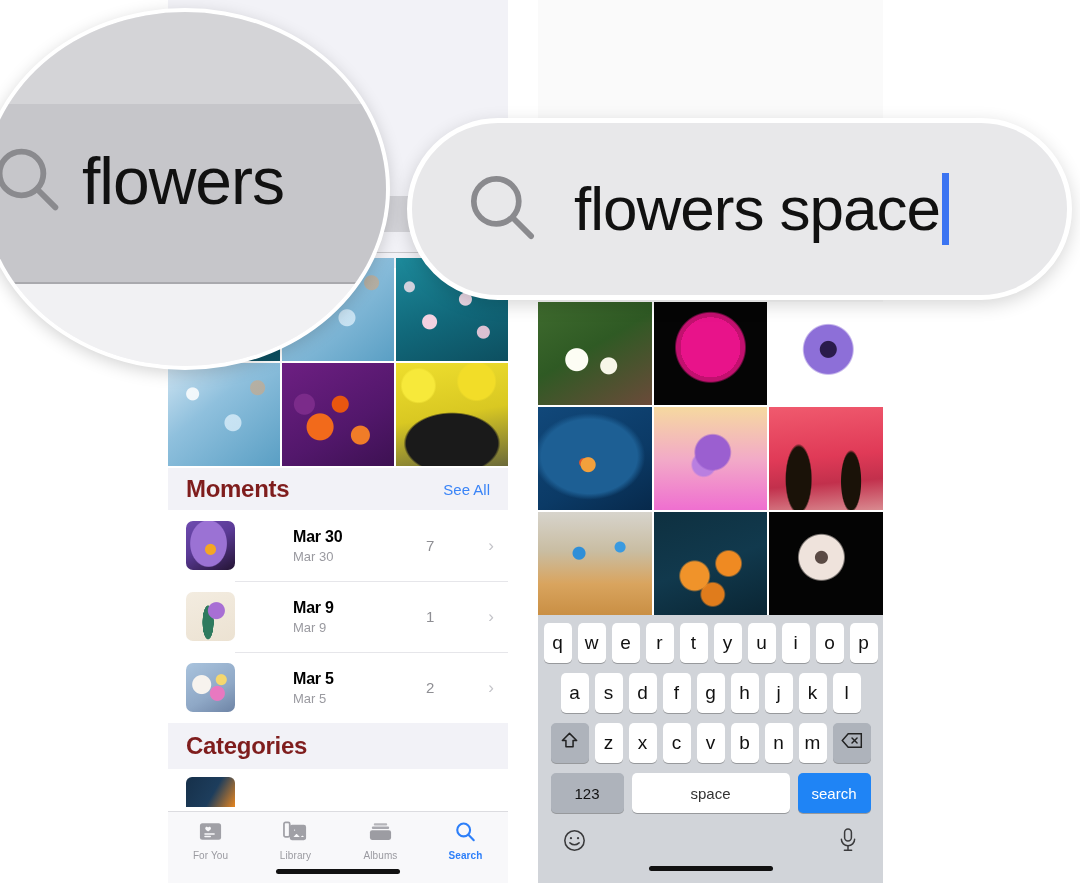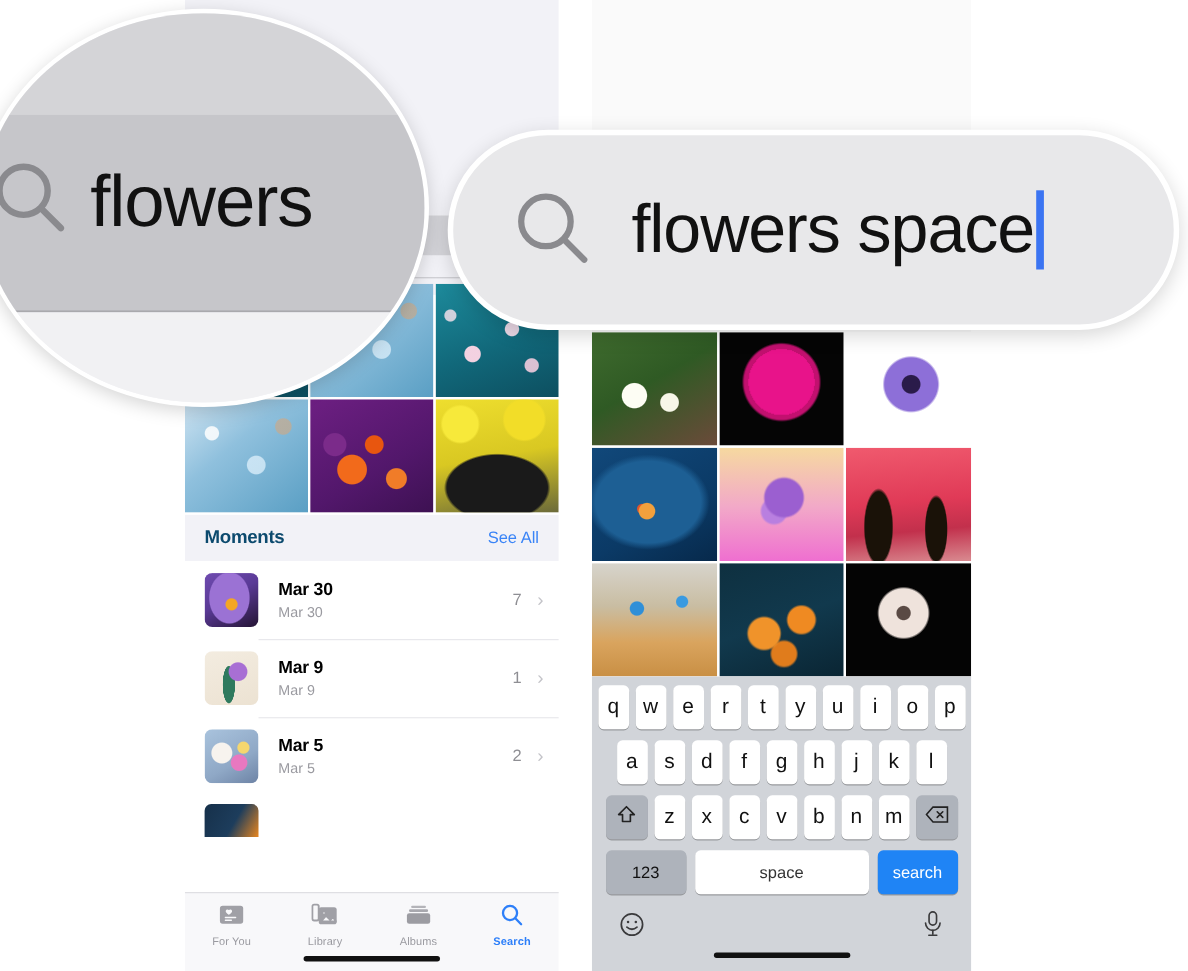--- a/index.html
+++ b/index.html
@@ -115,37 +115,38 @@
   .section-head {
     background: #f2f2f7;
     height: 42px;
     display: flex;
     align-items: center;
     justify-content: space-between;
     padding: 0 18px;
     box-sizing: border-box;
   }
   .section-head .title {
-    font-size: 17px;
+    font-size: 24px;
     font-weight: bold;
-    color: #0c4a6e;
+    color: #7f1d1d;
     letter-spacing: -0.3px;
   }
   .section-head .see-all {
     font-size: 15px;
     color: #3a84f7;
   }
   .moments-list { background: #fff; }
   .moment-row {
     display: flex;
     align-items: center;
     height: 71px;
     padding: 0 14px 0 18px;
     box-sizing: border-box;
     position: relative;
+    gap: 40px;
   }
   .moment-row + .moment-row::before {
     content: "";
     position: absolute;
     left: 67px; right: 0; top: 0;
     height: 1px;
     background: #e6e6ea;
   }
   .moment-thumb {
     width: 49px; height: 49px;
@@ -523,20 +524,23 @@
           <div class="moment-text">
             <div class="moment-title">Mar 5</div>
             <div class="moment-sub">Mar 5</div>
           </div>
           <span class="moment-count">2</span>
           <span class="chev">›</span>
         </div>
 
       </div>
 
+      <div class="section-head" style="height:46px">
+        <span class="title">Categories</span>
+      </div>
 
       <div style="background:#fff;height:40px">
         <div class="cat-thumb"></div>
       </div>
     </div>
 
     <div class="tabbar">
       <div class="tab">
         <span>
           <svg width="25" height="22" viewBox="0 0 26 22" fill="none">

